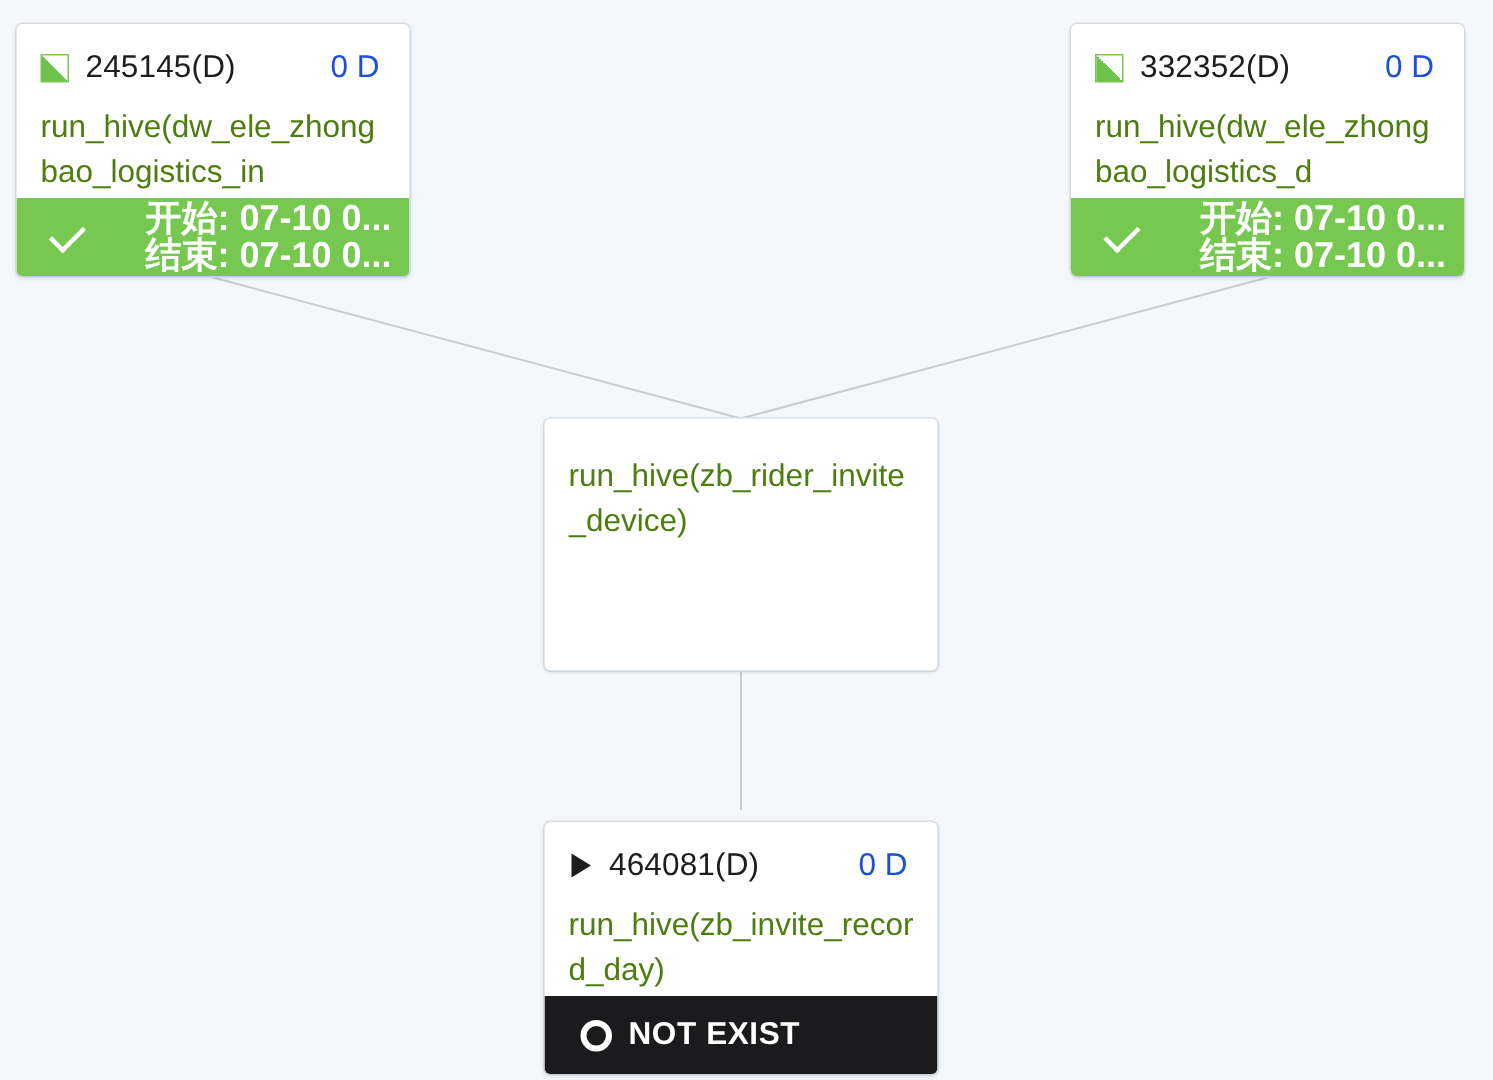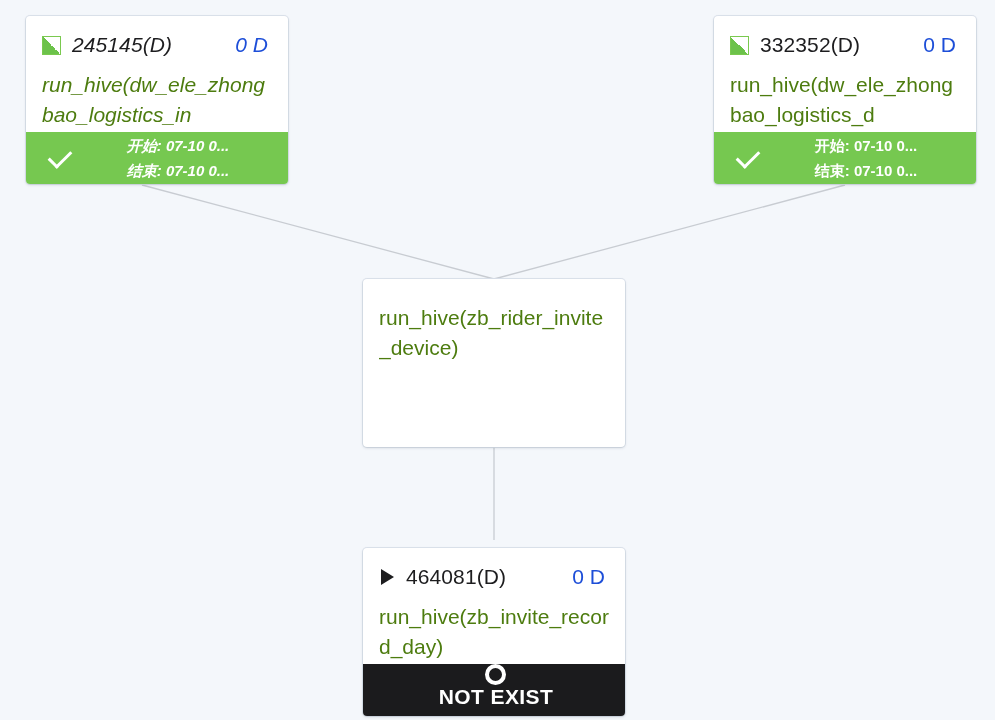--- a/index.html
+++ b/index.html
@@ -118,21 +118,21 @@
   
   .node-status {
     flex: 0 0 auto;
     display: flex;
     align-items: center;
     height: 52px;
     padding: 0 12px 0 14px;
     box-sizing: border-box;
   }
   .node-status.success { background: #76c850; }
-  .node-status.notexist { background: #1b1b1d; flex-direction: column; }
+  .node-status.notexist { background: #1b1b1d; }
 
   .status-icon {
     flex: 0 0 auto;
     width: 40px;
     display: flex;
     align-items: center;
     justify-content: center;
   }
 
   .check-mark {
@@ -148,41 +148,41 @@
   .ring {
     display: block;
     width: 13px;
     height: 13px;
     border: 4px solid #ffffff;
     border-radius: 50%;
   }
 
   .status-times {
     flex: 1 1 auto;
-    text-align: center;
+    text-align: right;
     color: #ffffff;
-    font-size: 15px;
+    font-size: 24px;
     font-weight: bold;
     line-height: 25px;
     white-space: nowrap;
     overflow: hidden;
   }
 
   .status-label {
     flex: 1 1 auto;
     color: #ffffff;
     font-size: 21px;
     font-weight: bold;
     letter-spacing: 0.4px;
     text-align: left;
     padding-left: 2px;
   }
 
   
-  #node-245145 { left: 26px;  top: 16px; font-style: italic;  }
+  #node-245145 { left: 11px;  top: 16px;  }
   #node-241585 { left: 714px; top: 16px;  }
   #node-463081 { left: 363px; top: 279px; }
   #node-464081 { left: 363px; top: 548px; }
 </style>
 </head>
 <body>
 
 <div id="canvas">
 
   <svg id="edges" viewBox="0 0 995 720" width="995" height="720" aria-hidden="true">

